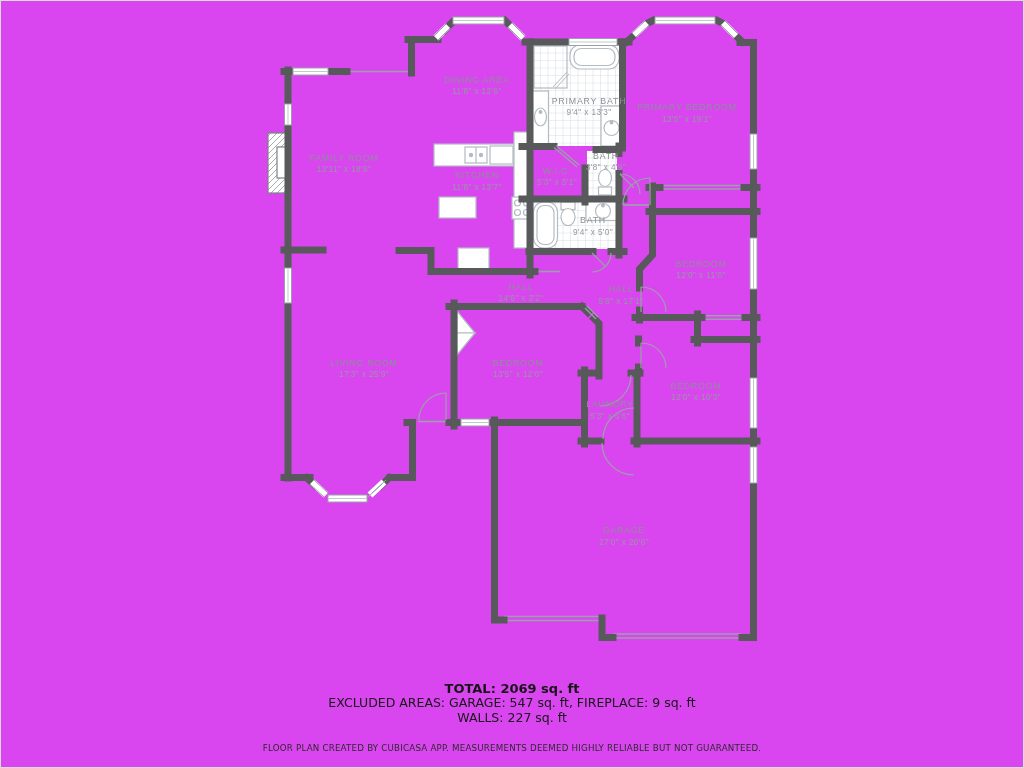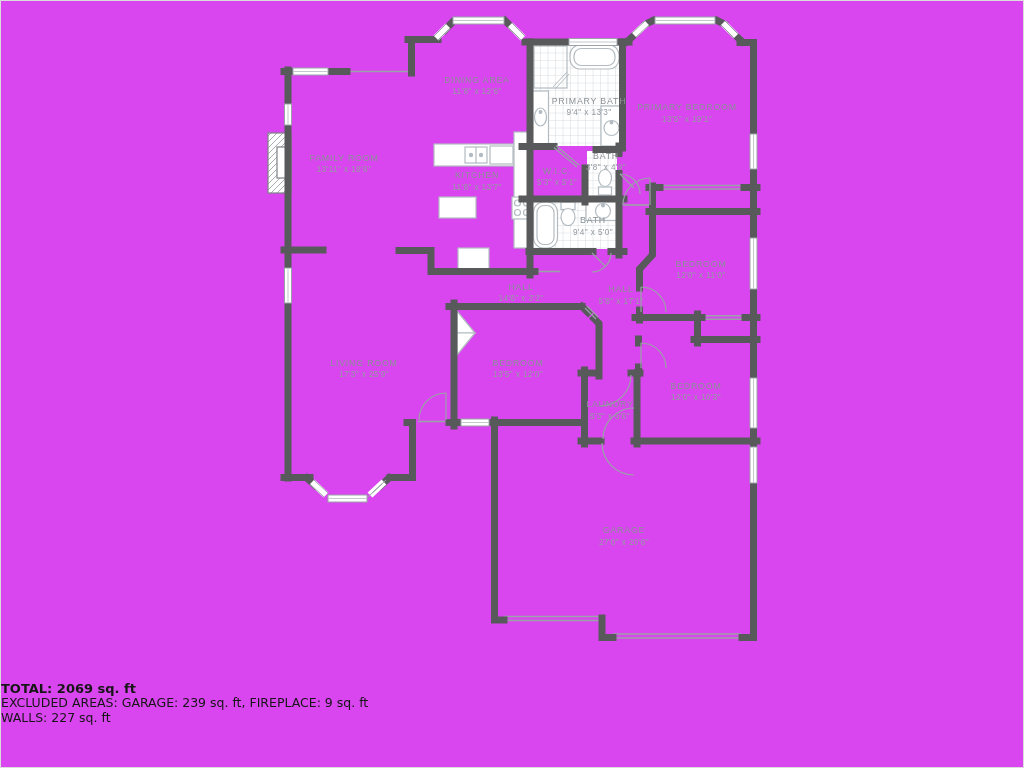--- a/index.html
+++ b/index.html
@@ -1,21 +1,21 @@
 <!DOCTYPE html>
 <html><head>
 <meta charset="utf-8">
 <style>
   html,body{margin:0;padding:0;background:#ffffff;}
   .stage{position:relative;width:1022px;height:766px;background:#d946ef;border:1px solid #dcdcdc;overflow:hidden;
          font-family:"Liberation Sans", sans-serif;}
   svg{position:absolute;left:0;top:0;}
   .rn{font-family:"Liberation Sans", sans-serif;font-size:8.8px;letter-spacing:0.8px;fill:#8a9196;text-anchor:middle;}
   .rd{font-family:"Liberation Sans", sans-serif;font-size:8.2px;letter-spacing:0.4px;fill:#939a9f;text-anchor:middle;}
-  .summary{position:absolute;left:0;top:681px;width:100%;text-align:left;color:#161616;
+  .summary{position:absolute;left:0;top:681px;width:100%;text-align:center;color:#161616;
            font-family:"DejaVu Sans", sans-serif;font-size:12.5px;line-height:14.3px;}
   .summary .total{font-weight:bold;font-size:13px;}
   .disclaimer{position:absolute;left:0;top:742px;width:100%;text-align:center;color:#2b2b2b;
               font-family:"DejaVu Sans", sans-serif;font-size:8.7px;letter-spacing:0.2px;}
 </style>
 </head>
 <body>
 
 <div class="stage">
 <svg width="1022" height="766" viewBox="0 0 1022 766">
@@ -300,16 +300,17 @@
     <text class="rd" x="609" y="417.5">5'3" x 6'6"</text>
     <text class="rn" x="695" y="387.5">BEDROOM</text>
     <text class="rd" x="695" y="399">12'0" x 10'3"</text>
     <text class="rn" x="623" y="532">GARAGE</text>
     <text class="rd" x="623" y="543.5">27'0" x 20'6"</text>
   </g>
 </svg>
 
 <div class="summary">
   <div class="total">TOTAL: 2069 sq. ft</div>
-  <div>EXCLUDED AREAS: GARAGE: 239 sq. ft, FIREPLACE: 9 sq. ft</div>
+  <div>EXCLUDED AREAS: GARAGE: 547 sq. ft, FIREPLACE: 9 sq. ft</div>
   <div>WALLS: 227 sq. ft</div>
 </div>
+<div class="disclaimer">FLOOR PLAN CREATED BY CUBICASA APP. MEASUREMENTS DEEMED HIGHLY RELIABLE BUT NOT GUARANTEED.</div>
 </div>
 
 </body></html>

